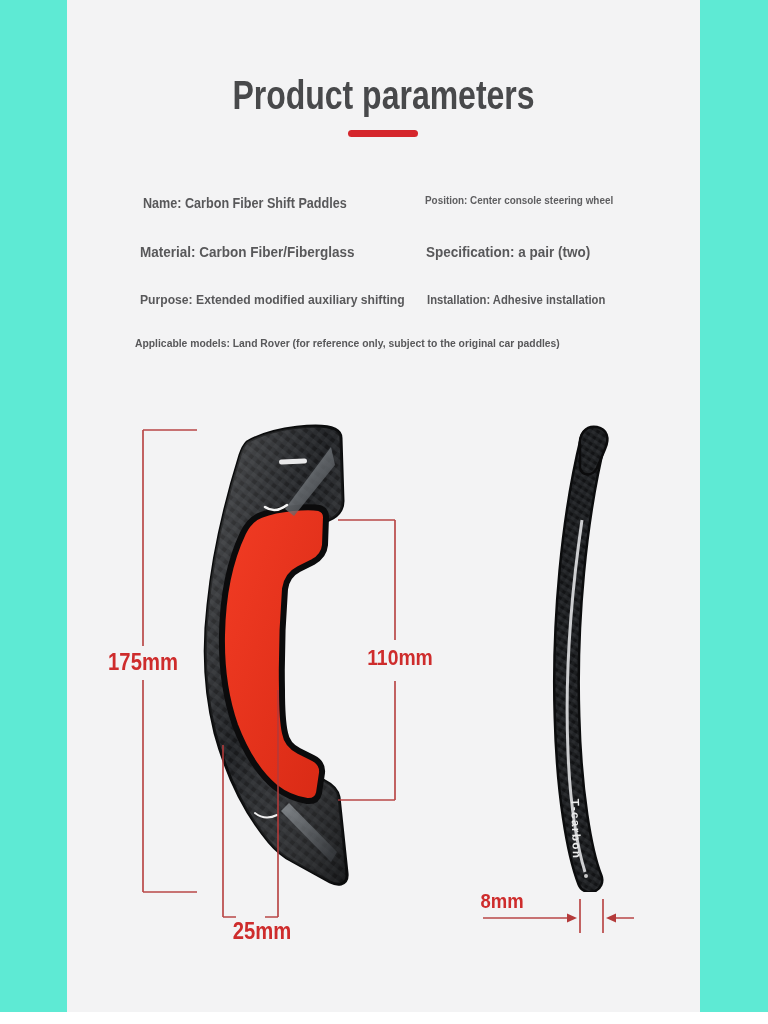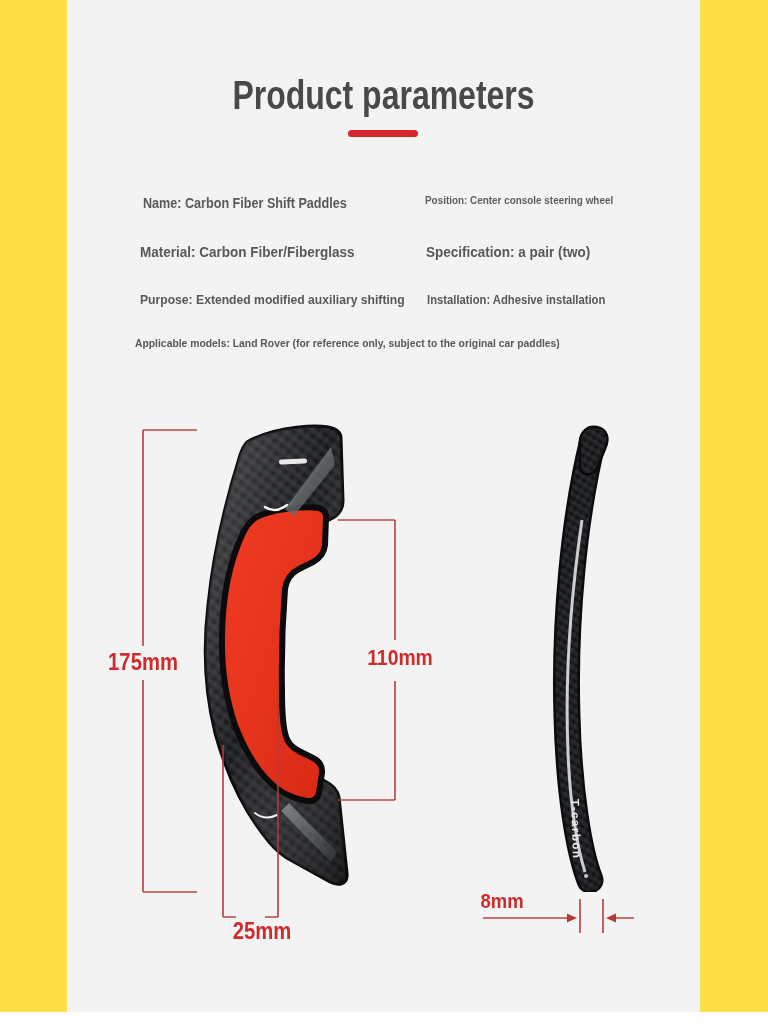--- a/index.html
+++ b/index.html
@@ -1,16 +1,16 @@
 <!DOCTYPE html>
 <html><head>
 <meta charset="utf-8">
 <style>
   html,body{margin:0;padding:0;background:#ffffff;}
-  #stage{position:relative;width:768px;height:1012px;background:#fde047;overflow:hidden;
+  #stage{position:relative;width:768px;height:1012px;background:#5eead4;overflow:hidden;
          font-family:"Liberation Sans",sans-serif;}
   #panel{position:absolute;left:67px;top:0;width:633px;height:1012px;background:#f3f3f4;}
   .title{position:absolute;left:67px;top:72px;width:633px;text-align:center;
          font-size:41px;font-weight:bold;color:#48494b;letter-spacing:0px;
          transform:scaleX(.78);transform-origin:center;white-space:nowrap;}
   .underline{position:absolute;left:348px;top:130px;width:70px;height:7px;
              background:#d5262c;border-radius:4px;}
   .param{position:absolute;font-weight:bold;color:#58585a;white-space:nowrap;
          transform:scaleX(.9);transform-origin:left center;}
   .p-l1{left:143px;top:195px;font-size:14px;}

